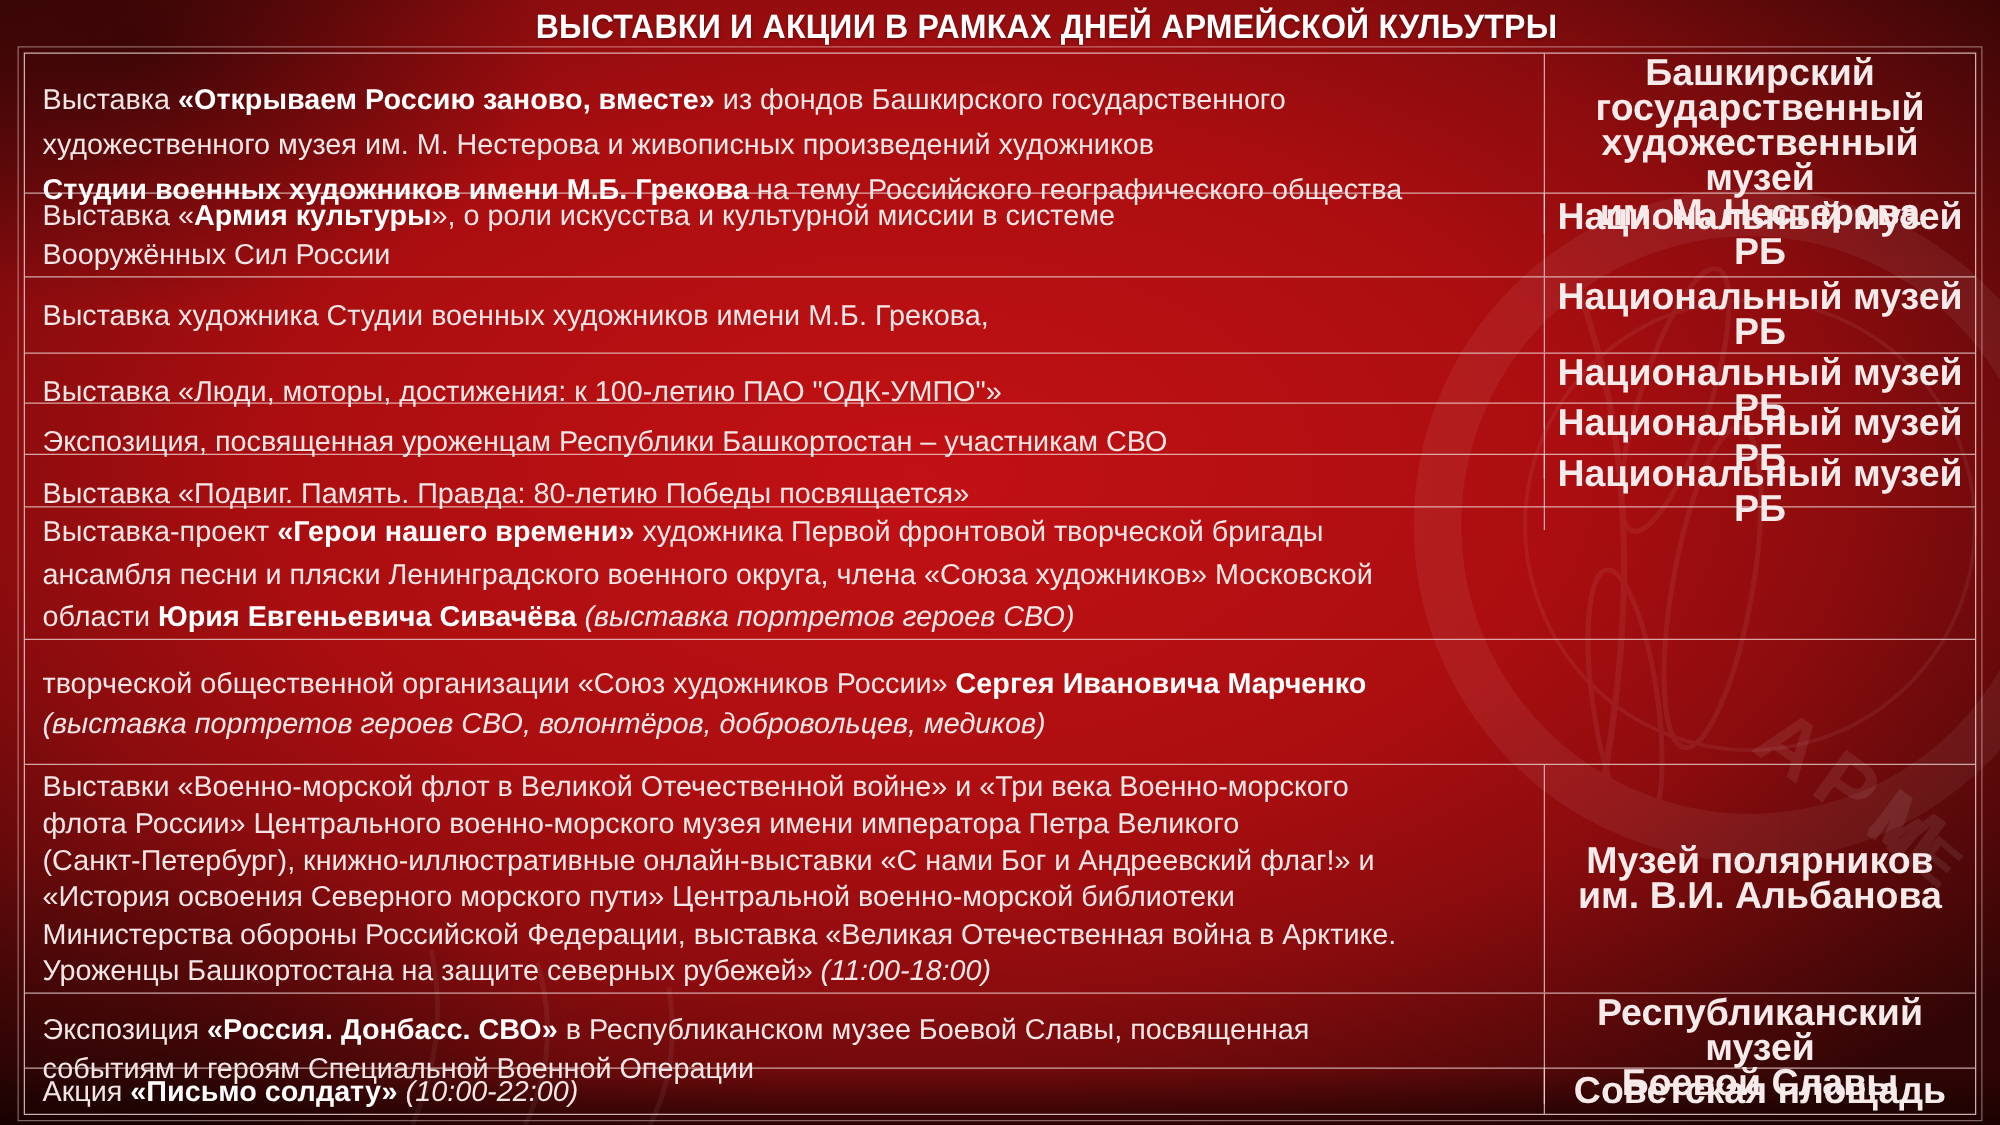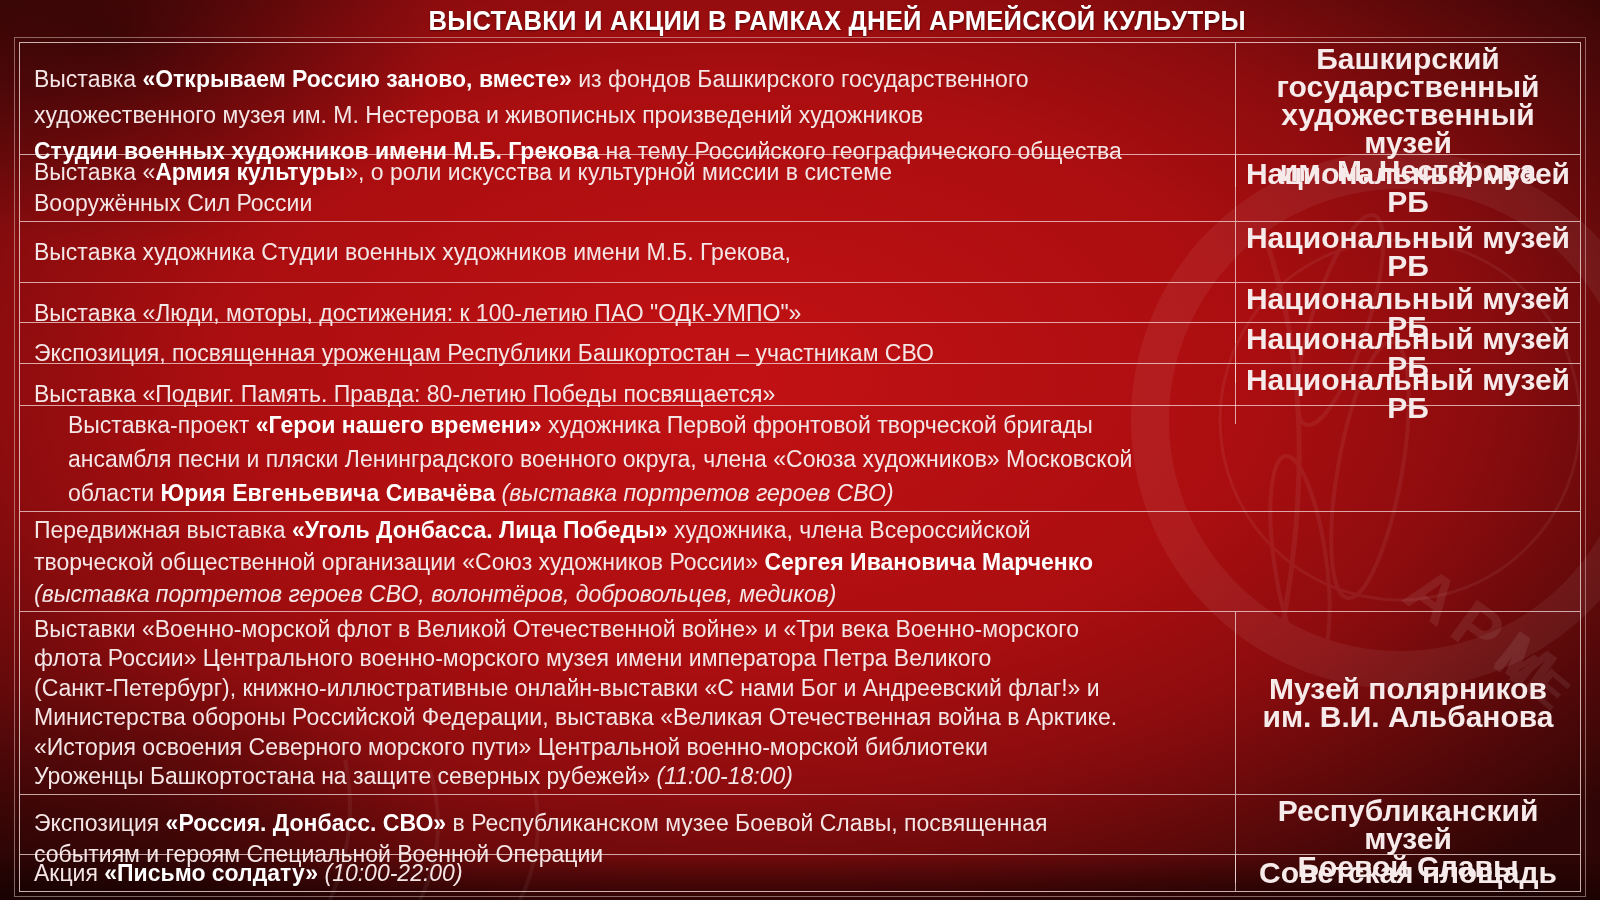--- a/index.html
+++ b/index.html
@@ -39,21 +39,21 @@
   .t-row:nth-child(8){height:99px;}
   .t-row:nth-child(9){height:182px;}
   .t-row:nth-child(10){height:59px;}
   .t-row:nth-child(11){height:36px;}
   .event-cell{
     padding:2px 14px;display:flex;flex-direction:column;justify-content:center;
     color:#f4e6e6;font-size:23px;overflow:hidden;
   }
   .event-line{white-space:nowrap;line-height:31px;}
   .t-row:nth-child(1) .event-line{line-height:36px;}
-  .t-row:nth-child(7) .event-line{line-height:34px;margin-left:34px;}
+  .t-row:nth-child(7) .event-line{line-height:34px;}
   .t-row:nth-child(8) .event-line{line-height:32px;}
   .t-row:nth-child(9) .event-line{line-height:29.5px;font-size:23px;}
   .seg-b{font-weight:700;color:#ffffff;}
   .seg-i{font-style:italic;}
   .venue-cell{
     border-left:1px solid rgba(243,219,219,.75);
     display:flex;align-items:center;justify-content:center;text-align:center;
     color:#f6eaea;font-size:30px;line-height:28px;white-space:pre-line;padding:2px 6px;font-weight:bold;
   }
   .watermark{position:absolute;left:0;top:0;pointer-events:none;}
@@ -130,32 +130,31 @@
       </div>
       <div class="t-row">
         <div class="event-cell">
           <div class="event-line"><span class="">Выставка-проект </span><span class="seg-b ">«Герои нашего времени»</span><span class=""> художника Первой фронтовой творческой бригады</span></div>
           <div class="event-line"><span class="">ансамбля песни и пляски Ленинградского военного округа, члена «Союза художников» Московской</span></div>
           <div class="event-line"><span class="">области </span><span class="seg-b ">Юрия Евгеньевича Сивачёва </span><span class="seg-i">(выставка портретов героев СВО)</span></div>
         </div>
       </div>
       <div class="t-row">
         <div class="event-cell">
-          <div class="event-line"><span class="">Передвижная выставка </span><span class="seg-b ">«Уголь Донбасса. Лица Победы»</span><span class=""> художника, члена Всероссийской</span></div>
           <div class="event-line"><span class="">творческой общественной организации «Союз художников России» </span><span class="seg-b ">Сергея Ивановича Марченко</span></div>
           <div class="event-line"><span class="seg-i">(выставка портретов героев СВО, волонтёров, добровольцев, медиков)</span></div>
         </div>
       </div>
       <div class="t-row">
         <div class="event-cell">
           <div class="event-line"><span class="">Выставки «Военно-морской флот в Великой Отечественной войне» и «Три века Военно-морского</span></div>
           <div class="event-line"><span class="">флота России» Центрального военно-морского музея имени императора Петра Великого</span></div>
           <div class="event-line"><span class="">(Санкт-Петербург), книжно-иллюстративные онлайн-выставки «С нами Бог и Андреевский флаг!» и</span></div>
+          <div class="event-line"><span class="">«История освоения Северного морского пути» Центральной военно-морской библиотеки</span></div>
           <div class="event-line"><span class="">Министерства обороны Российской Федерации, выставка «Великая Отечественная война в Арктике.</span></div>
-          <div class="event-line"><span class="">«История освоения Северного морского пути» Центральной военно-морской библиотеки</span></div>
           <div class="event-line"><span class="">Уроженцы Башкортостана на защите северных рубежей» </span><span class="seg-i">(11:00-18:00)</span></div>
         </div>
         <div class="venue-cell">Музей полярников
 им. В.И. Альбанова</div>
       </div>
       <div class="t-row">
         <div class="event-cell">
           <div class="event-line"><span class="">Экспозиция </span><span class="seg-b ">«Россия. Донбасс. СВО»</span><span class=""> в Республиканском музее Боевой Славы, посвященная</span></div>
           <div class="event-line"><span class="">событиям и героям Специальной Военной Операции</span></div>
         </div>

